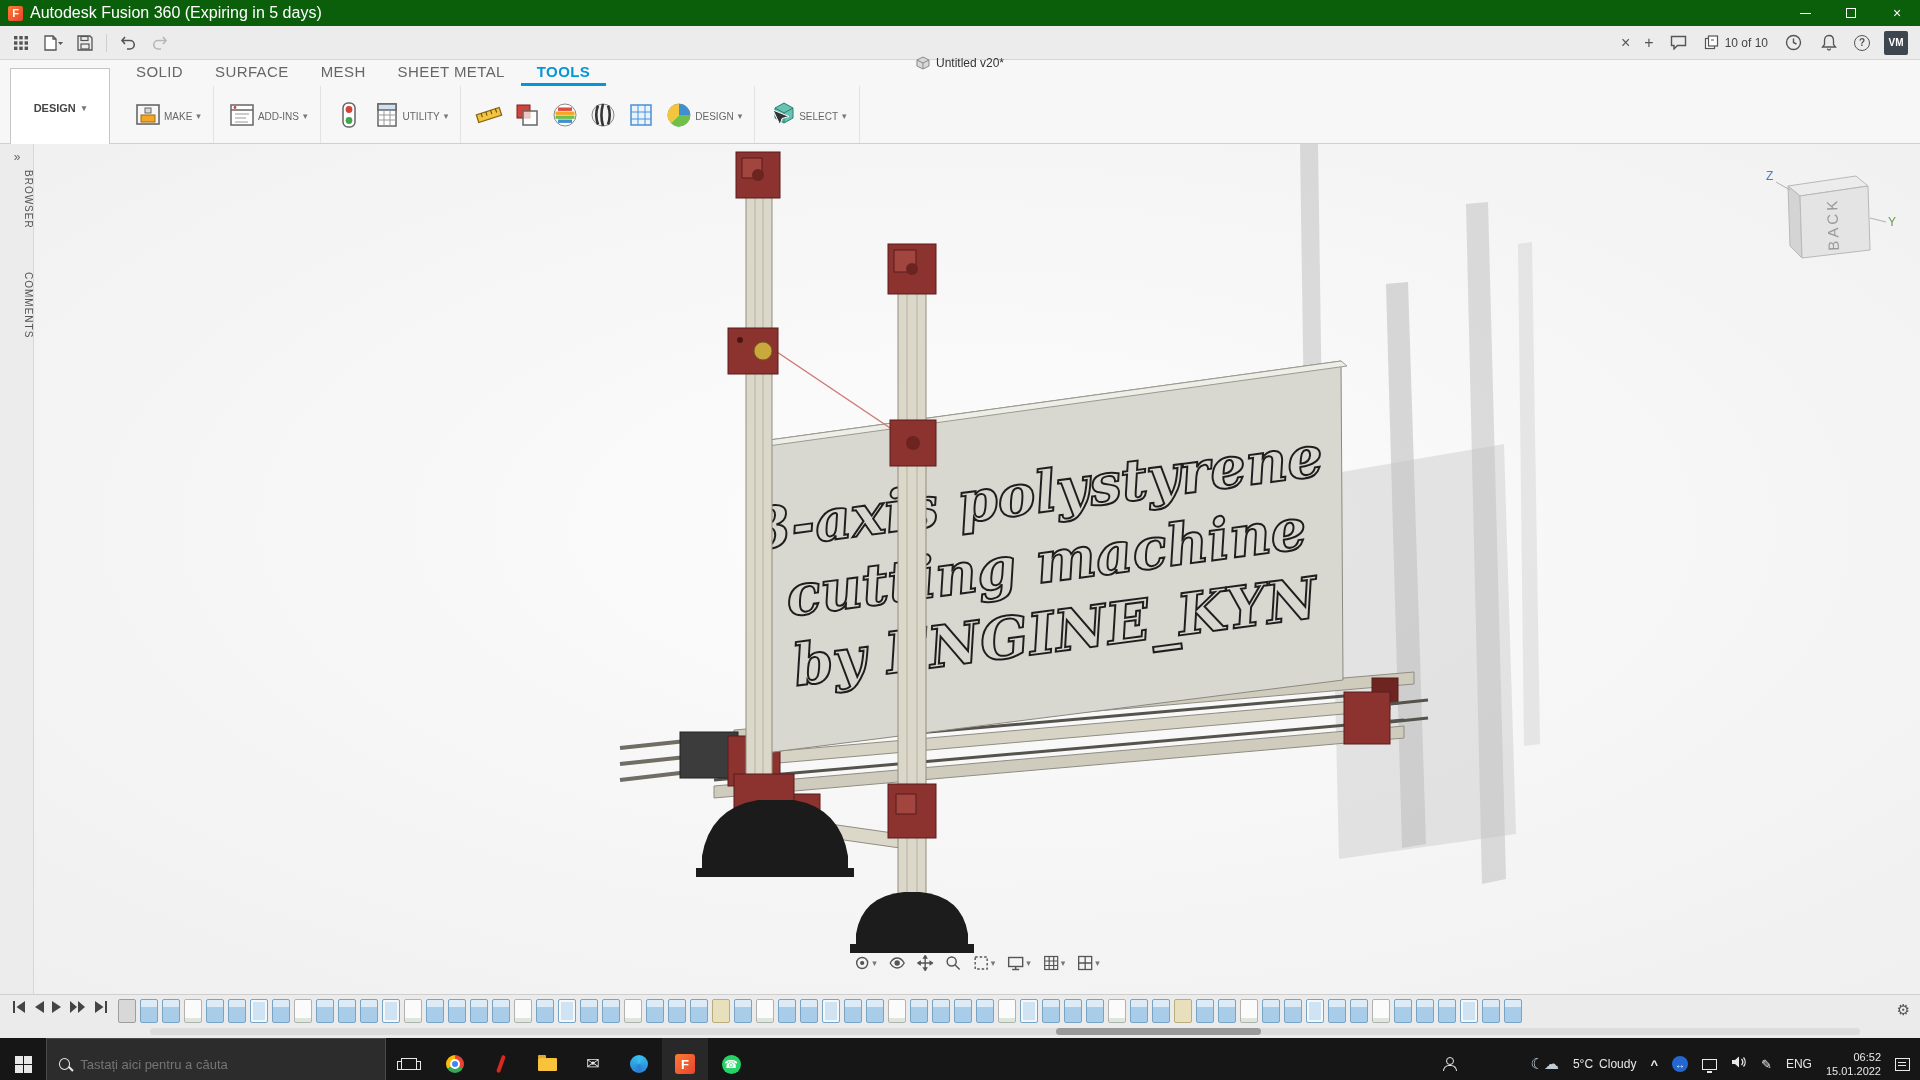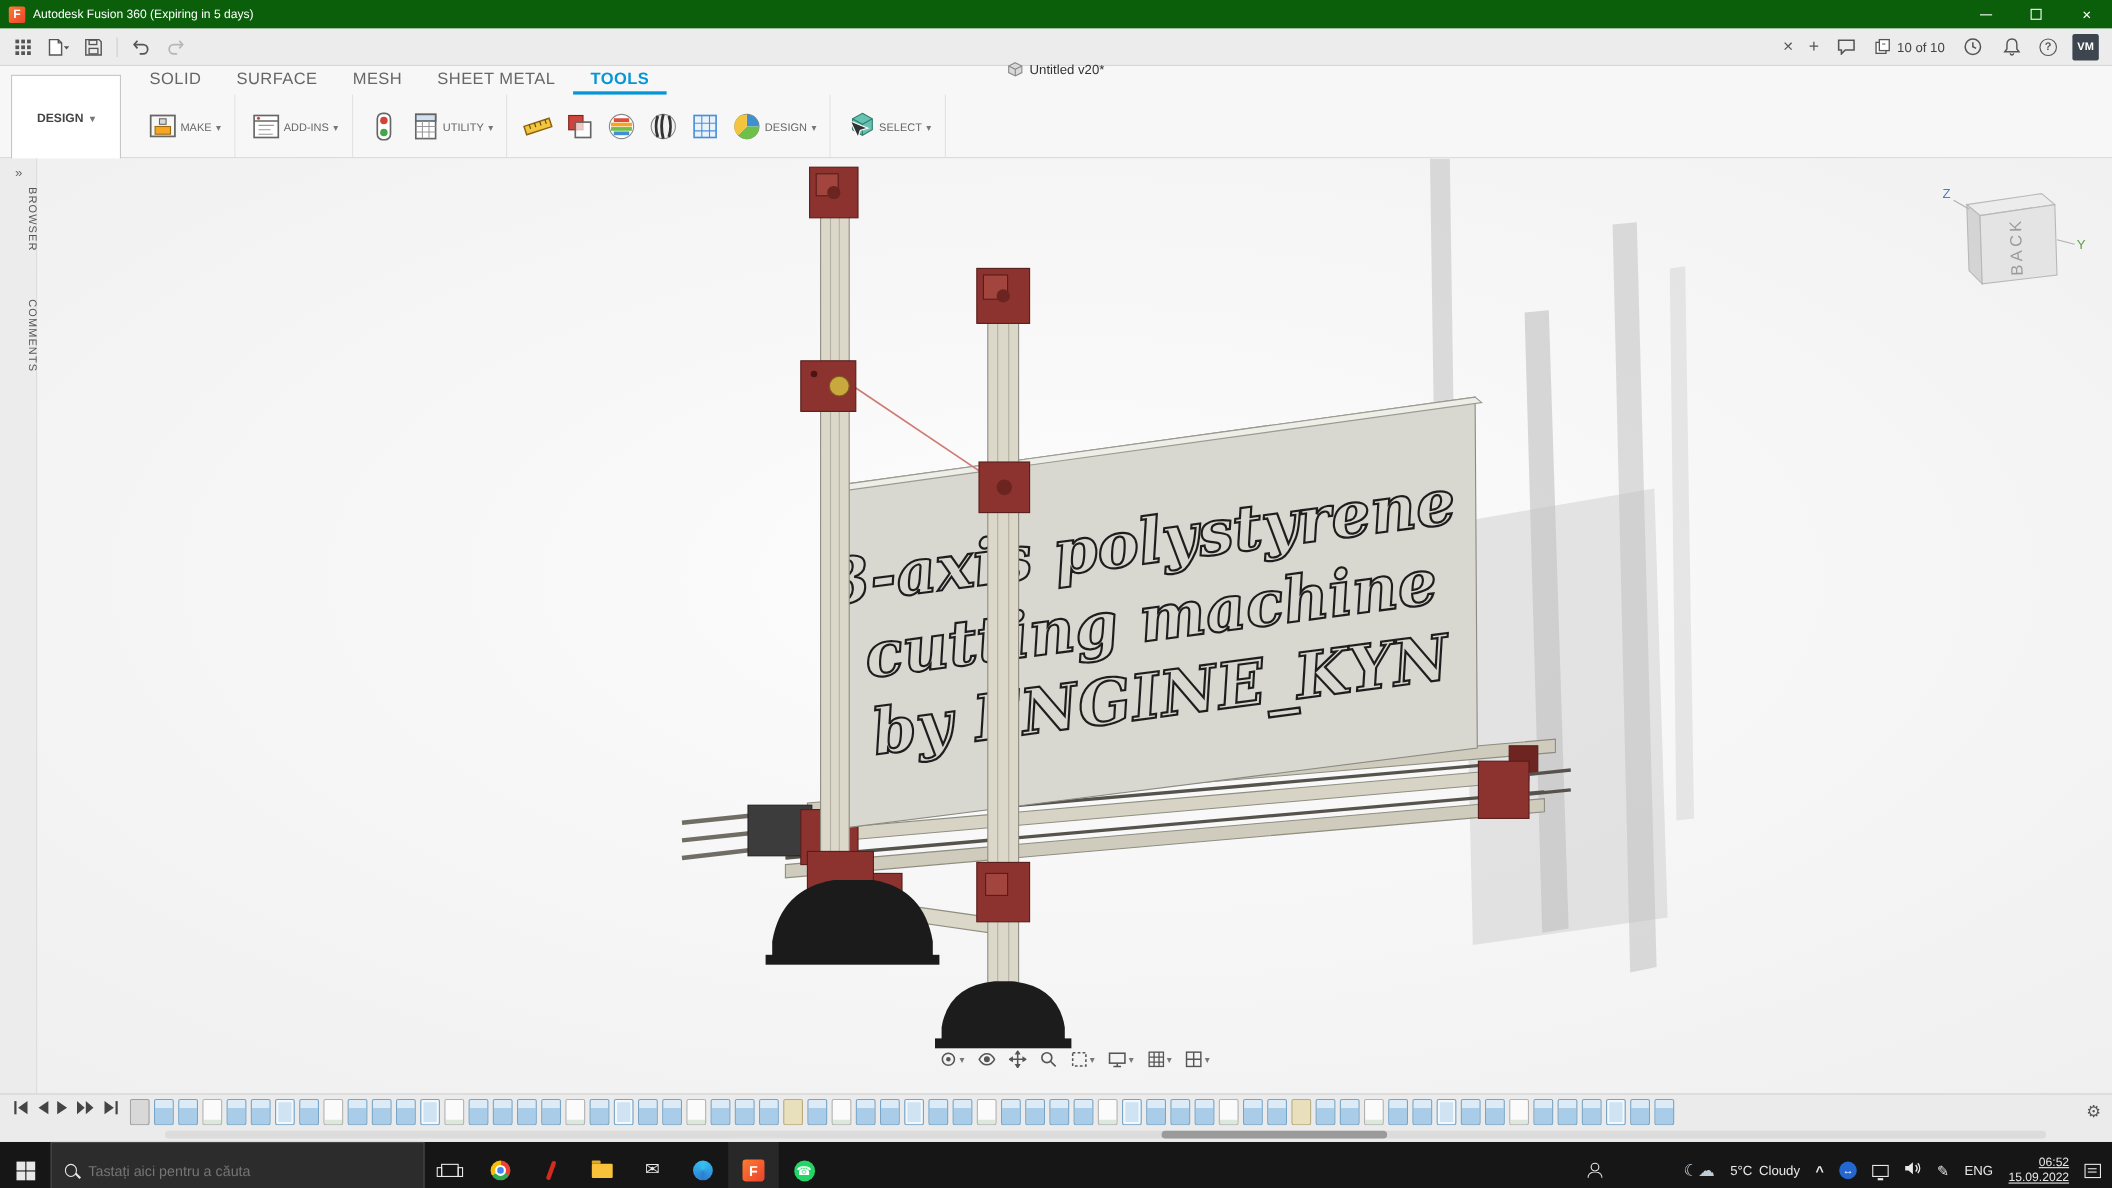--- a/index.html
+++ b/index.html
@@ -3,21 +3,21 @@
 <meta charset="utf-8">
 <style>
   * { margin:0; padding:0; box-sizing:border-box; }
   html,body { width:1920px; height:1080px; overflow:hidden; font-family:"Liberation Sans", sans-serif; }
   .screen { position:relative; width:1920px; height:1080px; background:#fff; }
 
   
   .titlebar { height:26px; background:#0b5f0b; display:flex; align-items:center; color:#fff; }
   .tb-left { display:flex; align-items:center; gap:7px; padding-left:8px; flex:1; }
   .app-tile { width:15px; height:15px; background:linear-gradient(135deg,#ff7a33,#e8442c); color:#fff; font-size:11px; font-weight:bold; display:flex; align-items:center; justify-content:center; border-radius:2px; }
-  .tb-title { font-size:11px; }
+  .tb-title { font-size:16px; }
   .tb-controls { display:flex; height:26px; }
   .wc { width:46px; height:26px; display:flex; align-items:center; justify-content:center; color:#fff; font-size:14px; cursor:default; }
   .wc-minbar { width:11px; height:1px; background:#fff; display:block; }
   .wc-maxbox { width:10px; height:10px; border:1px solid #fff; display:block; }
   .wc-close { background:transparent; }
 
   
   .qat { height:34px; background:#ececec; border-bottom:1px solid #d6d6d6; position:relative; display:flex; align-items:center; }
   .qat-left { display:flex; align-items:center; gap:10px; padding-left:10px; }
   .qicon { width:22px; height:22px; display:flex; align-items:center; justify-content:center; }
@@ -105,21 +105,21 @@
   .person { width:14px; height:14px; position:relative; }
   .person::before { content:""; position:absolute; top:0; left:4px; width:6px; height:6px; border:1.4px solid #e8e8e8; border-radius:50%; }
   .person::after { content:""; position:absolute; bottom:0; left:1px; width:12px; height:5px; border:1.4px solid #e8e8e8; border-bottom:none; border-radius:6px 6px 0 0; }
   .weather { display:flex; align-items:center; gap:6px; font-size:12px; }
   .w-ico { font-size:15px; color:#bfcbd6; }
   .tray-ico { font-size:13px; color:#e8e8e8; }
   .tv-blue { width:16px; height:16px; background:#2567d1; border-radius:50%; color:#fff; font-size:10px; display:flex; align-items:center; justify-content:center; }
   .monitor { width:15px; height:11px; border:1.4px solid #e8e8e8; position:relative; }
   .monitor::after { content:""; position:absolute; bottom:-4px; left:4px; width:5px; height:2px; background:#e8e8e8; }
   .lang { font-size:12px; }
-  .clockblk { text-align:right; font-size:11px; line-height:1.3;text-decoration:underline; }
+  .clockblk { text-align:right; font-size:11px; line-height:1.3; }
   .action-ctr { width:15px; height:13px; border:1.4px solid #e8e8e8; position:relative; }
   .action-ctr::after { content:""; position:absolute; left:2px; top:3px; width:8px; height:1.4px; background:#e8e8e8; box-shadow:0 3px 0 #e8e8e8; }
   .caret-up { font-size:13px; font-weight:bold; }
 </style>
 </head>
 <body>
 
 <div class="screen">
 
   <div class="titlebar">
@@ -717,19 +717,19 @@
       <span class="monitor"></span>
       <span><svg width="16" height="14" viewBox="0 0 16 14">
             <path d="M1 5 H4 L8 1.5 V12.5 L4 9 H1 Z" fill="#e8e8e8"></path>
             <path d="M10.5 4 A4.5 4.5 0 0 1 10.5 10" stroke="#e8e8e8" fill="none" stroke-width="1.3"></path>
             <path d="M12.5 2.5 A7 7 0 0 1 12.5 11.5" stroke="#e8e8e8" fill="none" stroke-width="1.3"></path>
           </svg></span>
       <span class="tray-ico">✎</span>
       <span class="lang">ENG</span>
       <span class="clockblk">
         <div>06:52</div>
-        <div>15.09.2022</div>
+        <div>15.01.2022</div>
       </span>
       <span class="action-ctr"></span>
     </div>
   </div>
 
 </div>
 
 </body></html>

